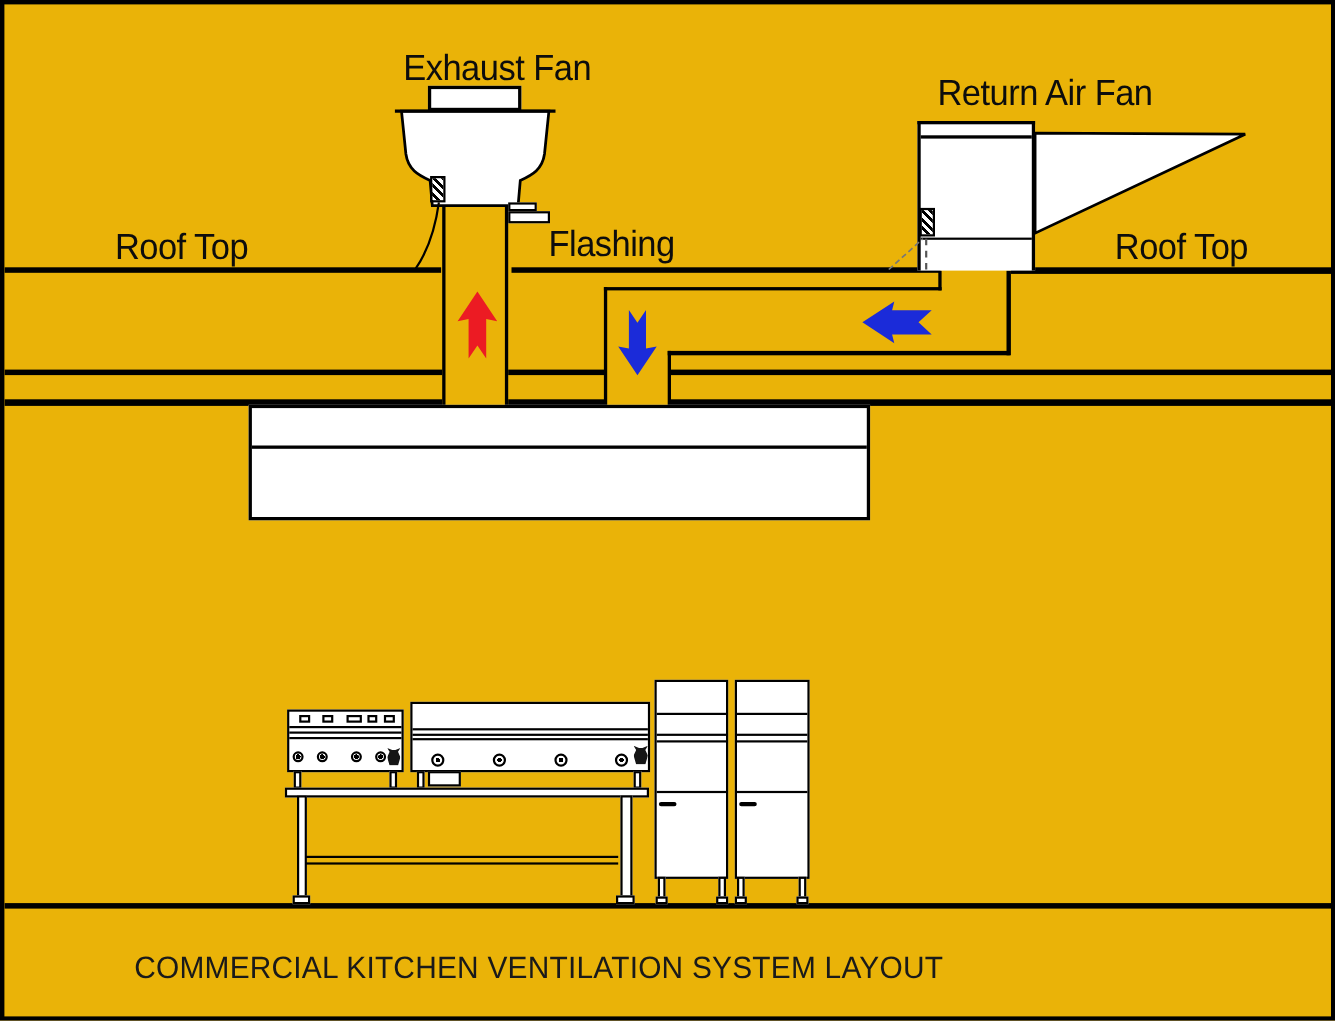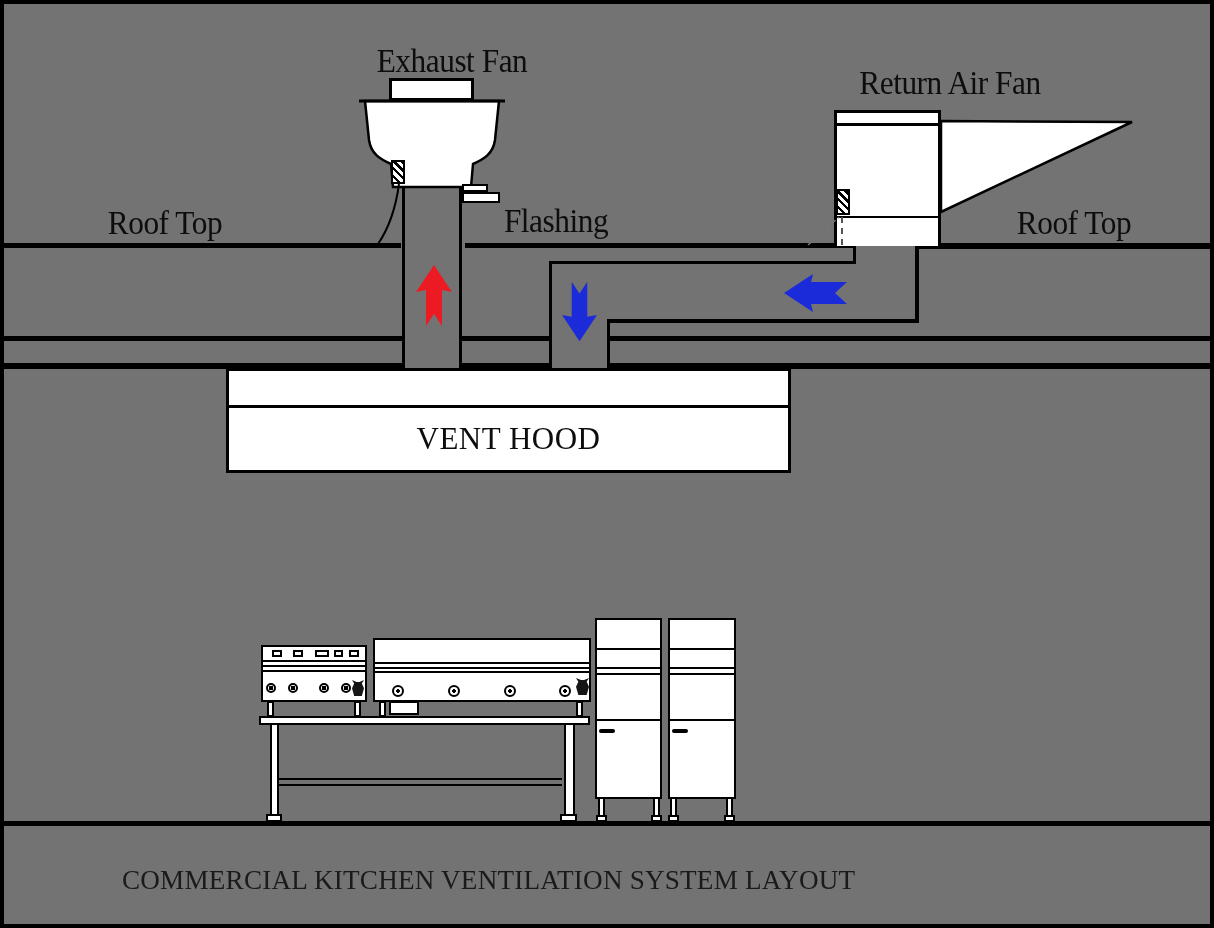--- a/index.html
+++ b/index.html
@@ -1,23 +1,23 @@
 <!DOCTYPE html>
 <html><head>
 <meta charset="utf-8">
 <style>
   * { box-sizing: border-box; margin: 0; padding: 0; }
   html,body { background:#fff; }
   .canvas {
     position: relative;
     width: 1214px; height: 928px;
-    background: #737373;
+    background: #eab308;
     border: 4px solid #000;
     overflow: hidden;
-    font-family: Liberation Serif, serif;
+    font-family: Liberation Sans, sans-serif;
   }
   .ln { position:absolute; background:#000; }
   .box { position:absolute; background:#fff; border:2px solid #000; }
   .b3 { border-width:3px; }
   .lbl {
     position:absolute;
     font-size:33px; letter-spacing:-0.5px; color:#0d0d0d;
     white-space:nowrap; line-height:1;
     transform: translateX(-50%) scaleX(0.95);
   }
@@ -98,21 +98,20 @@
     <polygon points="2,5 193,6 2,96" fill="#ffffff" stroke="#000000" stroke-width="2.5"></polygon>
   </svg>
   <div class="hatch" style="left:832px; top:185px; width:14px; height:26px;"></div>
   <div class="dashv" style="left:837px; top:213px; height:28px;"></div>
   <svg class="svgabs" style="left:802px; top:210px;" width="36" height="34" viewBox="0 0 36 34">
     <line x1="2" y1="31" x2="33" y2="3" stroke="#777" stroke-width="1.5" stroke-dasharray="5 3"></line>
   </svg>
 
   <div class="box b3" style="left:222px; top:364px; width:565px; height:105px;"></div>
   <div class="ln" style="left:225px; top:401px; width:559px; height:3px;"></div>
-  <div class="hoodlbl" style="left:222px; top:404px; width:565px; height:62px;">VENT HOOD</div>
 
   <svg class="svgabs" style="left:412px; top:261px;" width="36" height="62" viewBox="0 0 36 62">
     <polygon points="18,0 36,27 26,25 26,61 18,49 10,61 10,25 0,27" fill="#ec1b23"></polygon>
   </svg>
   <svg class="svgabs" style="left:558px; top:276px;" width="35" height="62" viewBox="0 0 36 62">
     <polygon points="18,62 36,35 26,37 26,1 18,13 10,1 10,37 0,35" fill="#1b2bd9"></polygon>
   </svg>
   <svg class="svgabs" style="left:780px; top:270px;" width="63" height="38" viewBox="0 0 63 38">
     <polygon points="0,19 29,0 27,8 63,8 51,19 63,30 27,30 29,38" fill="#1b2bd9"></polygon>
   </svg>

